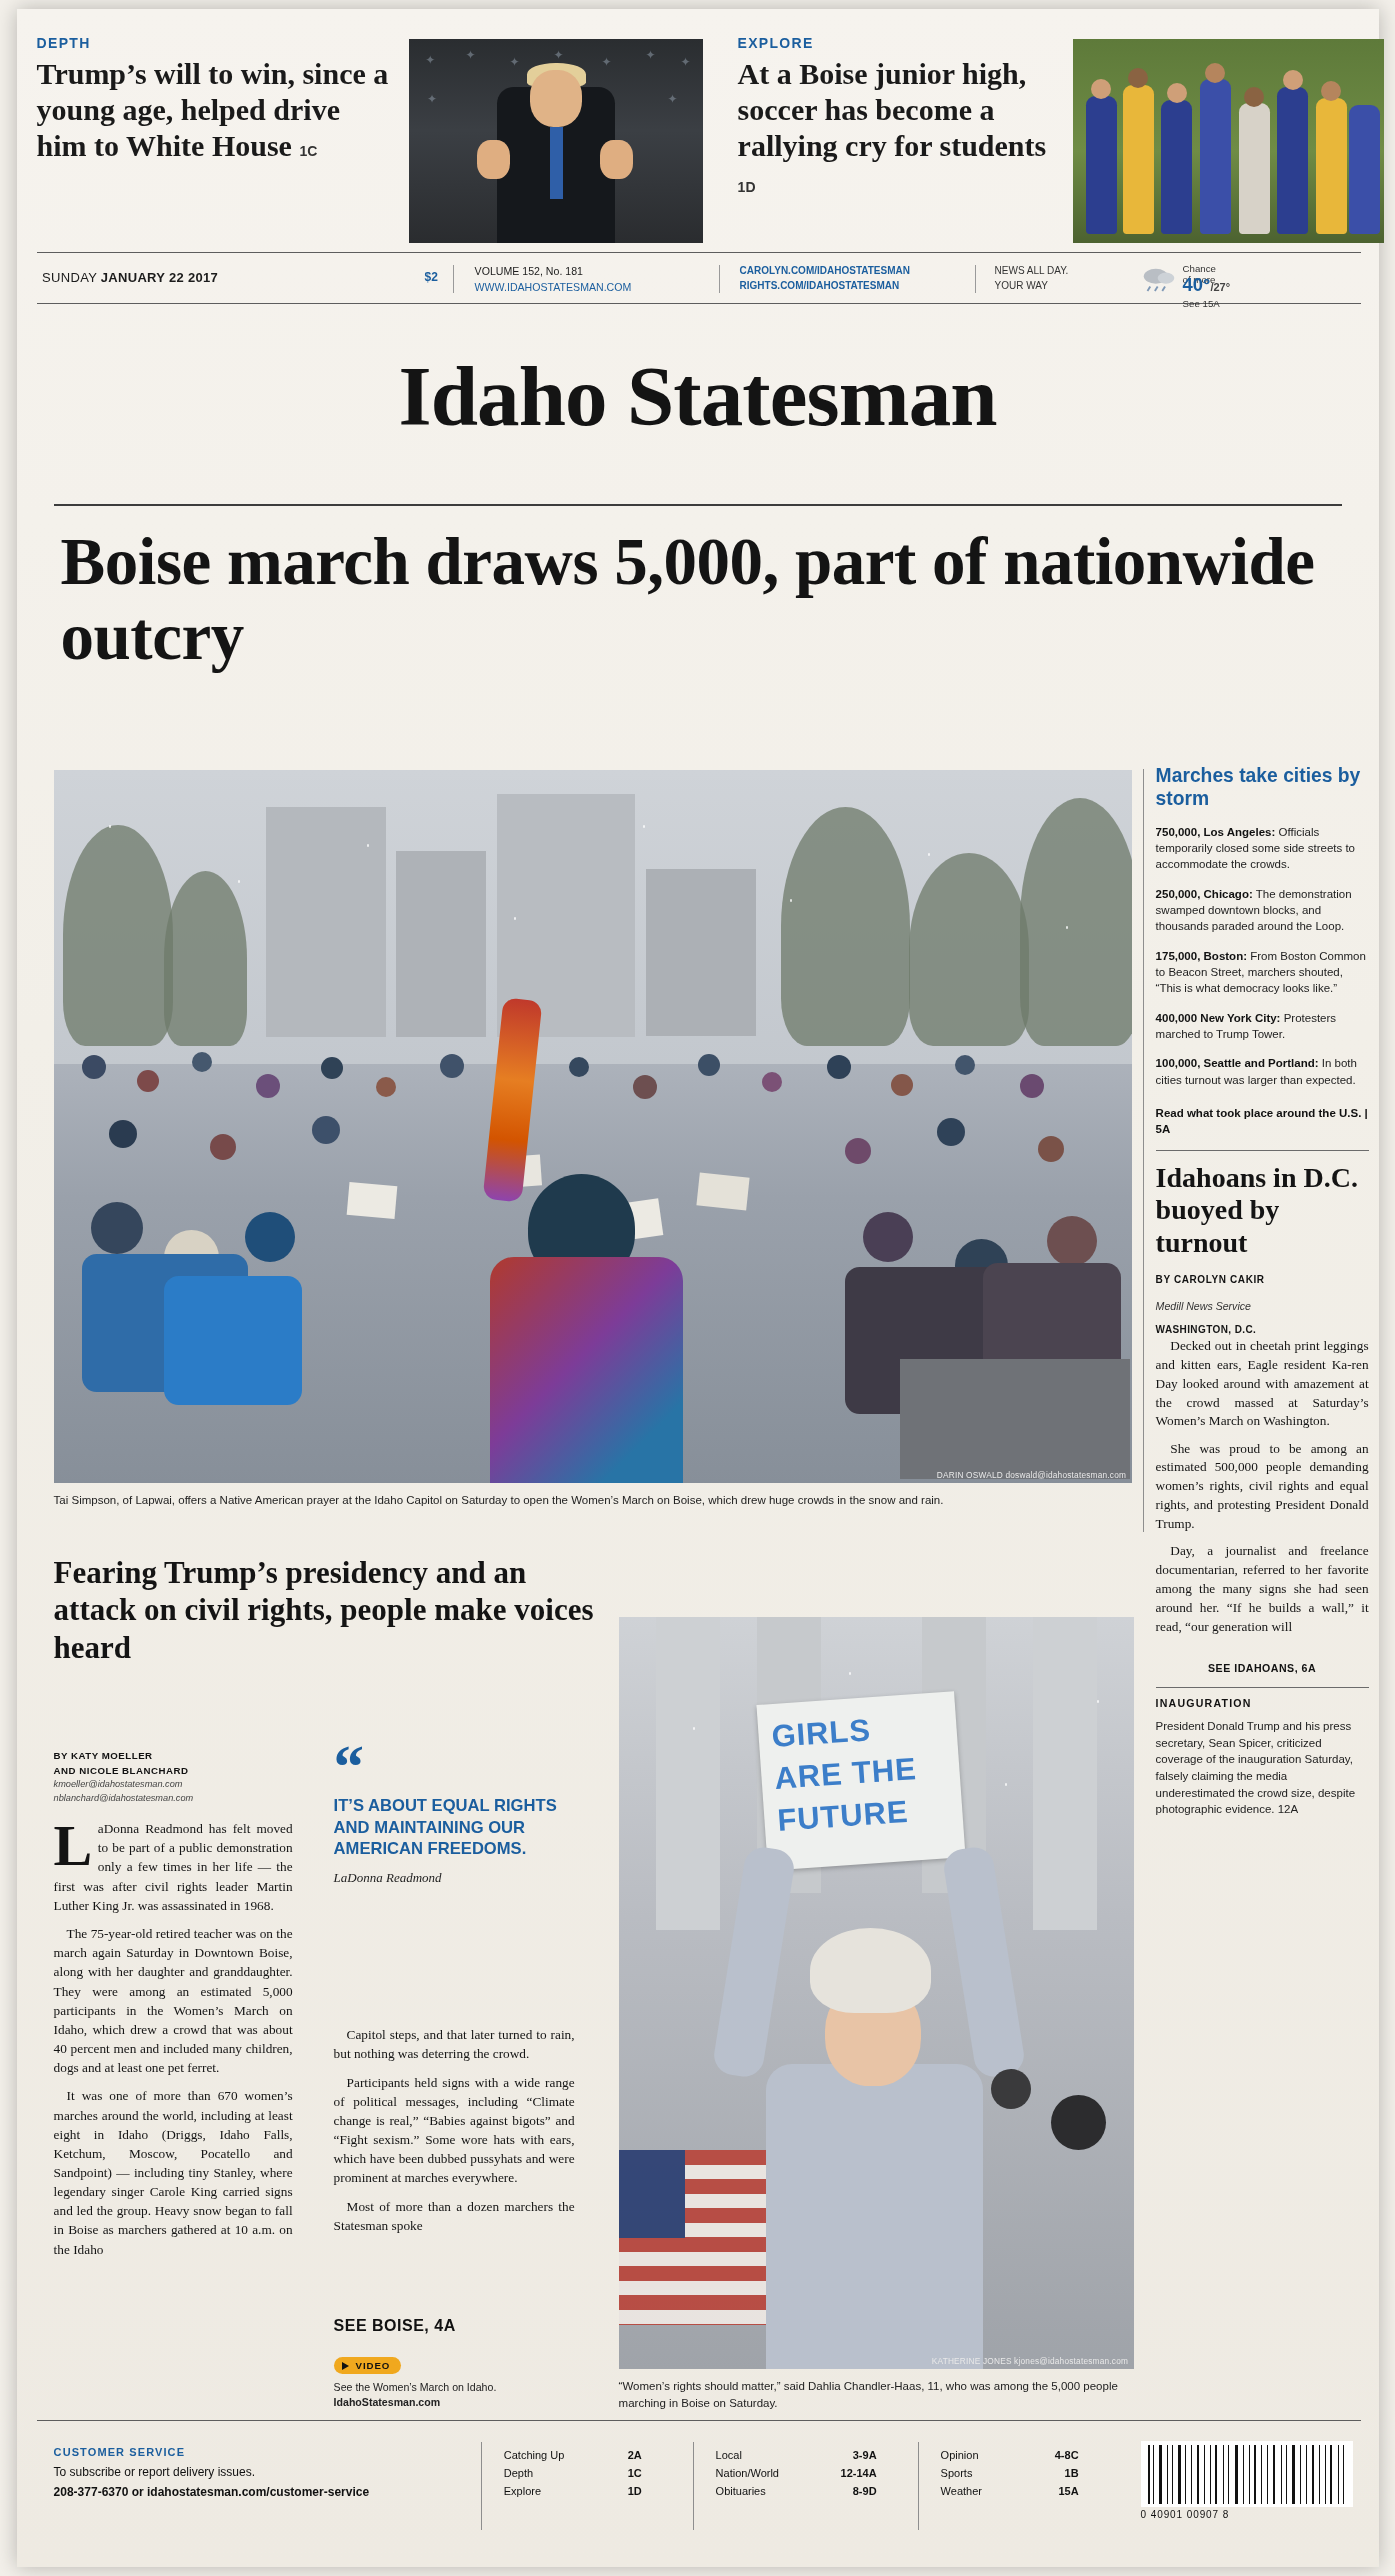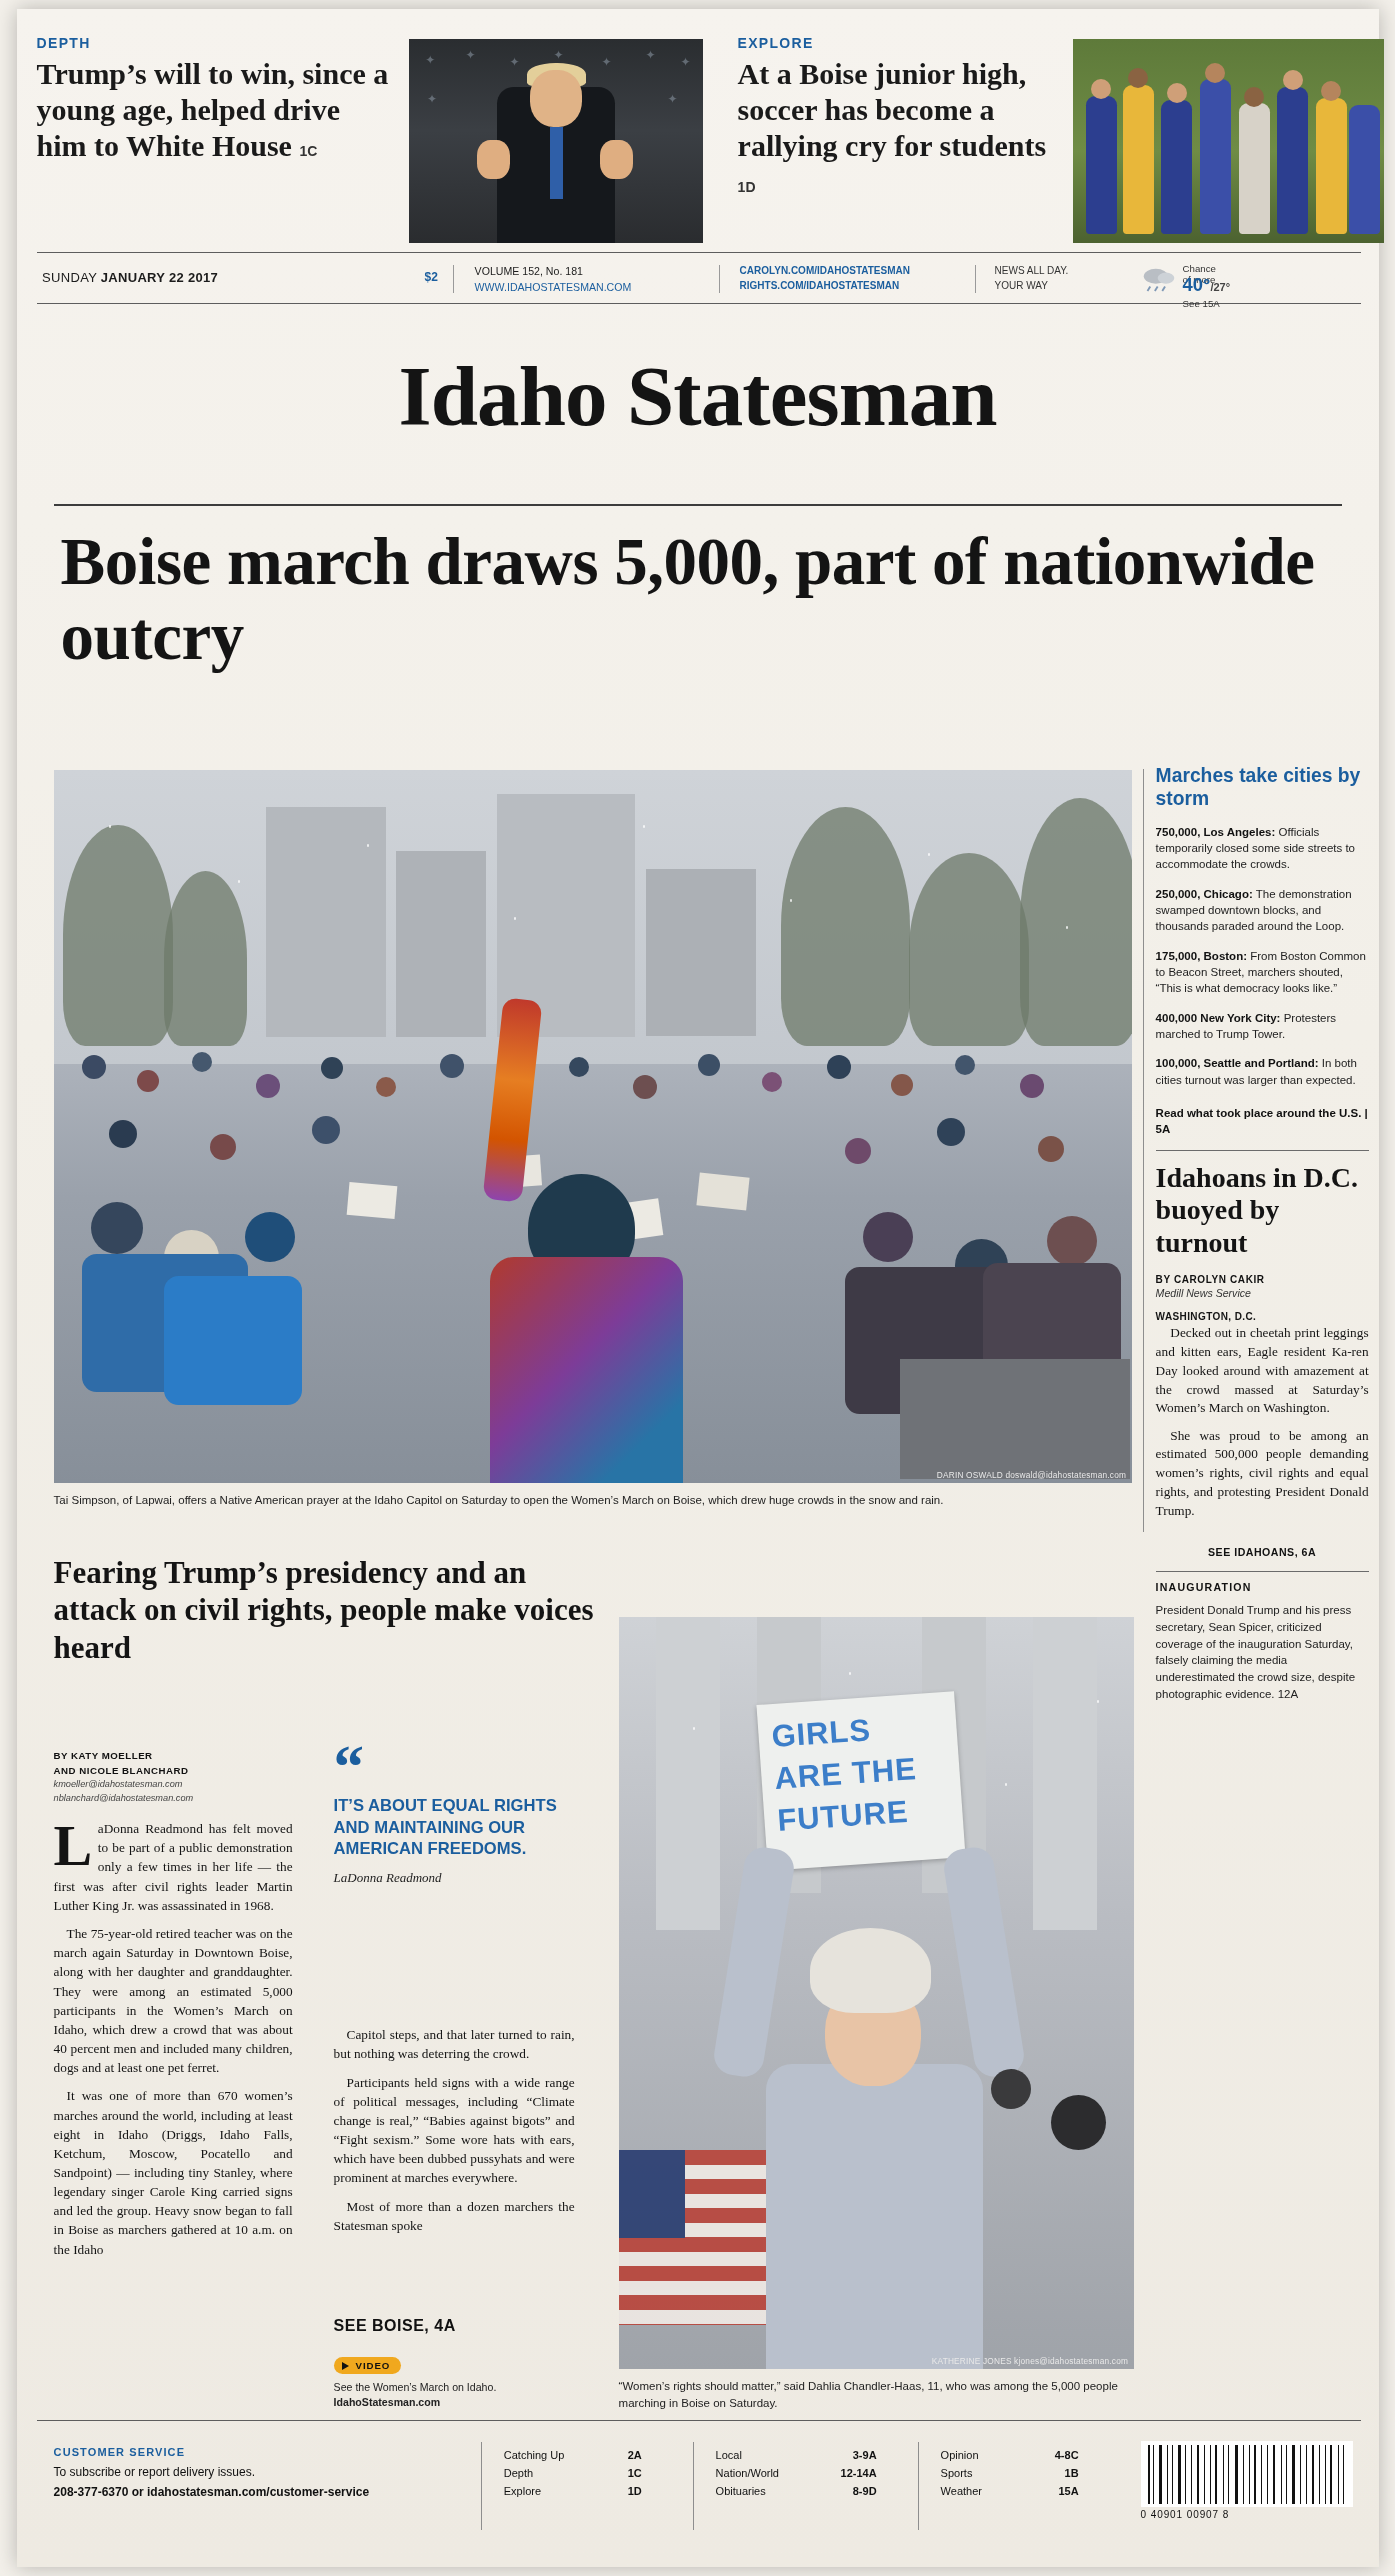--- a/index.html
+++ b/index.html
@@ -189,21 +189,21 @@
   }
   .rail-rule { height:0.9px; background:#6b6b6b; margin-top:13px; }
   .rail-head2 {
     font-family:"Liberation Serif",serif; font-weight:bold;
     font-size:28px; line-height:1.16; color:#141414; margin-top:11px;
   }
   .byline {
     font-family:"Liberation Sans",sans-serif; font-size:10px; font-weight:bold;
     letter-spacing:0.6px; color:#111; margin-top:14.7px;
   }
-  .byline .org { display:block; font-weight:normal; font-style:italic; font-size:10.6px; color:#333; letter-spacing:0; margin-top:2px;}
+  .byline .org { display:block; font-weight:normal; font-style:italic; font-size:10.6px; color:#333; letter-spacing:0; margin-top:15px;}
   .rail-body {
     font-family:"Liberation Serif",serif; font-size:13.3px; line-height:1.42;
     color:#151515; margin-top:11px; text-align:justify;
   }
   .rail-body p { margin:0 0 8.3px 0; text-indent:14.7px; }
   .rail-body p.first { text-indent:14.7px; }
   .dateline { font-family:"Liberation Sans",sans-serif; font-size:10px; font-weight:bold; letter-spacing:0.4px;}
   .see-line {
     font-family:"Liberation Sans",sans-serif; font-size:10.6px; font-weight:bold;
     letter-spacing:0.5px; text-align:center; margin-top:25px;
@@ -542,20 +542,21 @@
     <div class="rail-head2">Idahoans in D.C. buoyed by turnout</div>
     <div class="byline">
       <span>BY CAROLYN CAKIR</span>
       <span class="org">Medill News Service</span>
     </div>
 
     <div class="rail-body">
       <div class="dateline">WASHINGTON, D.C.</div>
       <p class="first">Decked out in cheetah print leggings and kitten ears, Eagle resident Ka-ren Day looked around with amazement at the crowd massed at Saturday’s Women’s March on Washington.</p>
       <p>She was proud to be among an estimated 500,000 people demanding women’s rights, civil rights and equal rights, and protesting President Donald Trump.</p>
+      <p>Day, a journalist and freelance documentarian, referred to her favorite among the many signs she had seen around her. “If he builds a wall,” it read, “our generation will</p>
     </div>
     <div class="see-line">SEE IDAHOANS, 6A</div>
     <div class="rail-rule"></div>
     <div class="inaug-label">INAUGURATION</div>
     <div class="inaug-body">President Donald Trump and his press secretary, Sean Spicer, criticized coverage of the inauguration Saturday, falsely claiming the media underestimated the crowd size, despite photographic evidence. 12A</div>
   </div>
 
   <div class="sec-head">Fearing Trump’s presidency and an attack on civil rights, people make voices heard</div>
 
   <div class="sec-byline">

